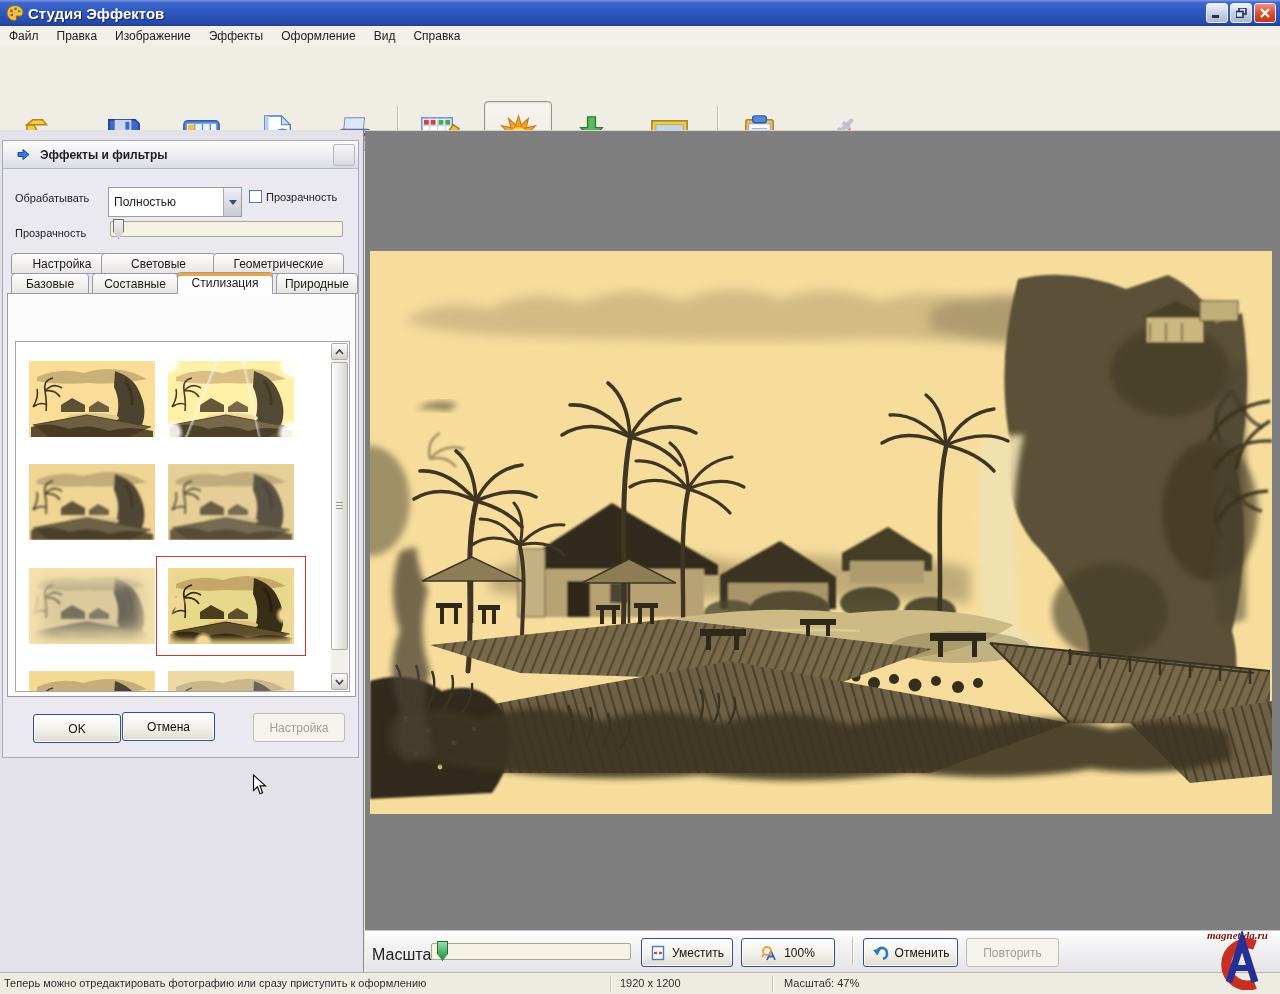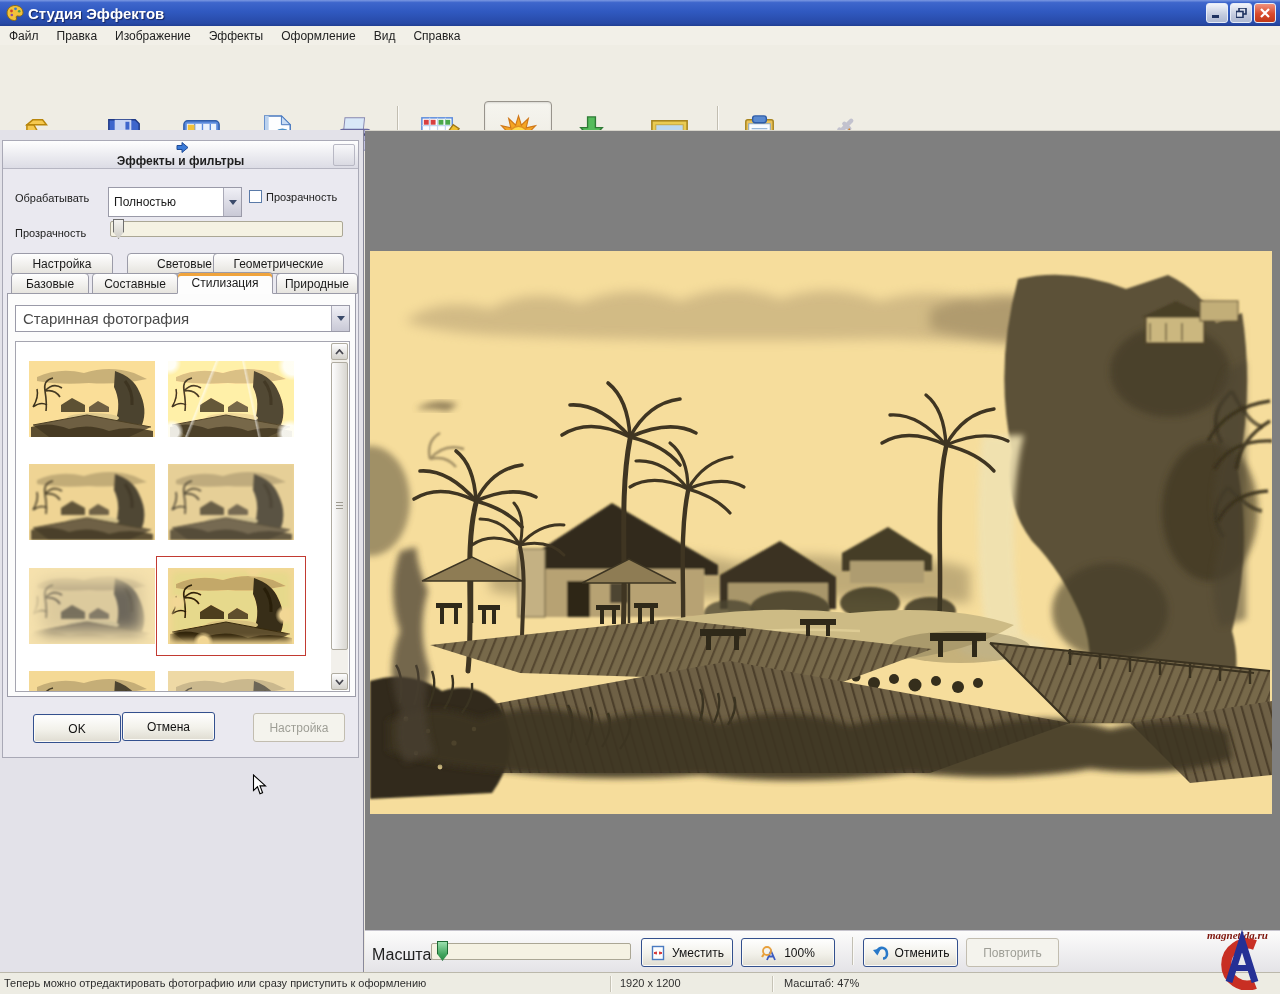--- a/index.html
+++ b/index.html
@@ -28,21 +28,21 @@
   .tbtn.active{background:linear-gradient(180deg,#F6F5EF,#EAE8DE);border:1px solid #98948C;border-radius:4px;
     box-shadow:inset 0 1px 2px rgba(0,0,0,.12);top:56px;width:66px;height:66px;}
   .tsep{position:absolute;top:61px;width:1px;height:56px;background:#C2BEB1;border-right:1px solid #FBFAF6;}
   
   .sidepanel{position:absolute;left:0;top:130px;width:364px;bottom:22px;background:#E3E2E9;
     border-right:1px solid #88889A;box-sizing:border-box;}
   .effects-panel{position:absolute;left:2px;top:10px;width:357px;height:618px;
     background:#EAE9F0;border:1px solid #A9A9B6;box-sizing:border-box;}
   .panel-header{position:absolute;left:0;top:0;right:0;height:27px;
     background:linear-gradient(180deg,#FEFEFE,#DCDCE5);border-bottom:1px solid #B6B6C2;
-    display:flex;align-items:center;flex-direction:column;}
+    display:flex;align-items:center;}
   .panel-header .arr{margin:0 10px 0 14px;}
   .panel-header .ttl{font-size:12px;font-weight:bold;color:#1E1E1E;}
   .panel-header .hbtn{position:absolute;right:3px;top:3px;width:20px;height:20px;
     background:linear-gradient(180deg,#F8F8FA,#DADAE2);border:1px solid #B8B8C4;border-radius:2px;}
   .lab{position:absolute;font-size:11px;color:#202020;}
   
   .combo{position:absolute;background:#fff;border:1px solid #9A9AA8;box-sizing:border-box;display:flex;align-items:center;}
   .combo .cval{flex:1;padding-left:5px;font-size:12px;color:#1A1A1A;white-space:nowrap;overflow:hidden;}
   .combo .cbtn{width:17px;align-self:stretch;border-left:1px solid #AAAAB8;
     background:linear-gradient(180deg,#F0F0F6,#C9C9D6);display:flex;align-items:center;justify-content:center;flex:none;}
@@ -307,46 +307,40 @@
     <span class="lab" style="left:263px;top:50px">Прозрачность</span>
 
     <span class="lab" style="left:12px;top:86px">Прозрачность</span>
     <div class="slider" style="left:107px;top:80px;width:233px;height:16px">
       <div class="sthumb" style="left:2px"></div>
     </div>
 
     <div class="tab" style="left:8px;top:112px;width:102px">
         <span>Настройка</span>
       </div>
-    <div class="tab" style="left:124px;top:112px;width:115px">
+    <div class="tab" style="left:98px;top:112px;width:115px">
         <span>Световые</span>
       </div>
     <div class="tab" style="left:210px;top:112px;width:131px">
         <span>Геометрические</span>
       </div>
     <div class="tab" style="left:8px;top:132px;width:78px">
         <span>Базовые</span>
       </div>
     <div class="tab" style="left:89px;top:132px;width:86px">
         <span>Составные</span>
       </div>
     <div class="tab active" style="left:174px;top:131px;width:96px">
         <span>Стилизация</span>
       </div>
     <div class="tab" style="left:273px;top:132px;width:82px">
         <span>Природные</span>
       </div>
 
     <div class="tab-content">
-      <div class="combo big" style="left:7px;top:11px;width:335px;height:27px">
-        <span class="cval">Старинная фотография</span>
-        <span class="cbtn">
-            <span class="carr"></span>
-          </span>
-      </div>
       <div class="listbox">
         <div class="vscroll">
           <div class="sbtn" style="top:0">
             <svg width="9" height="6" viewBox="0 0 9 6">
                 <path d="M1,5 L4.5,1 L8,5" fill="none" stroke="#4A4A52" stroke-width="1.8"></path>
               </svg>
           </div>
           <div class="sthumb-v" style="top:19px;height:288px">
               <div class="grip"></div>
             </div>

